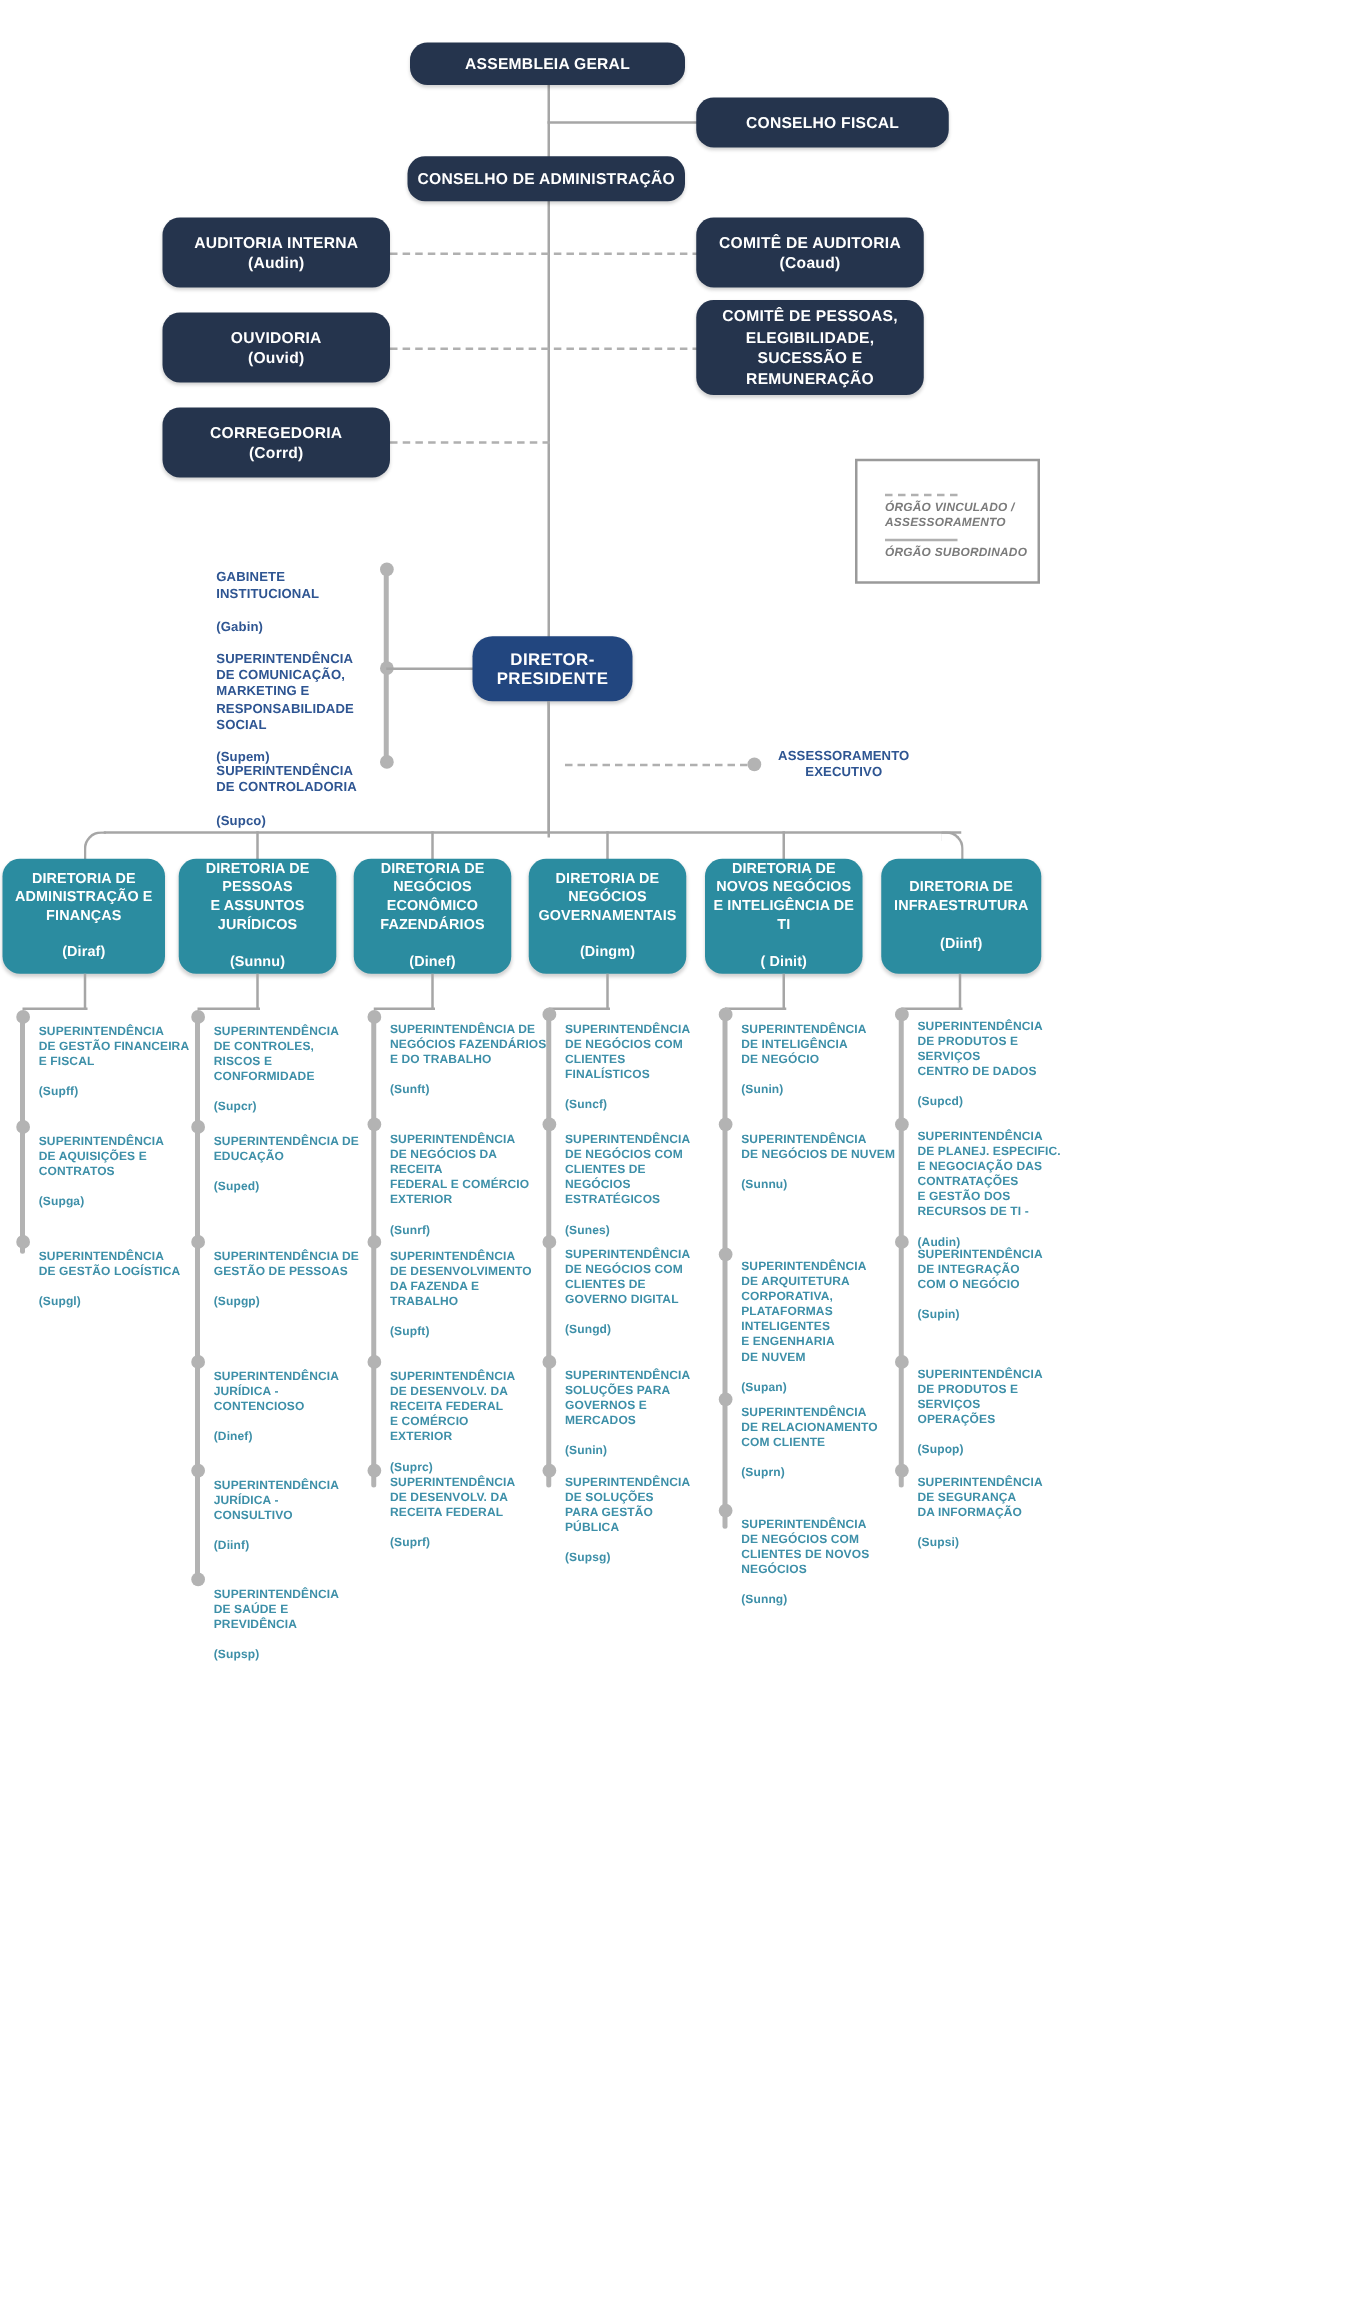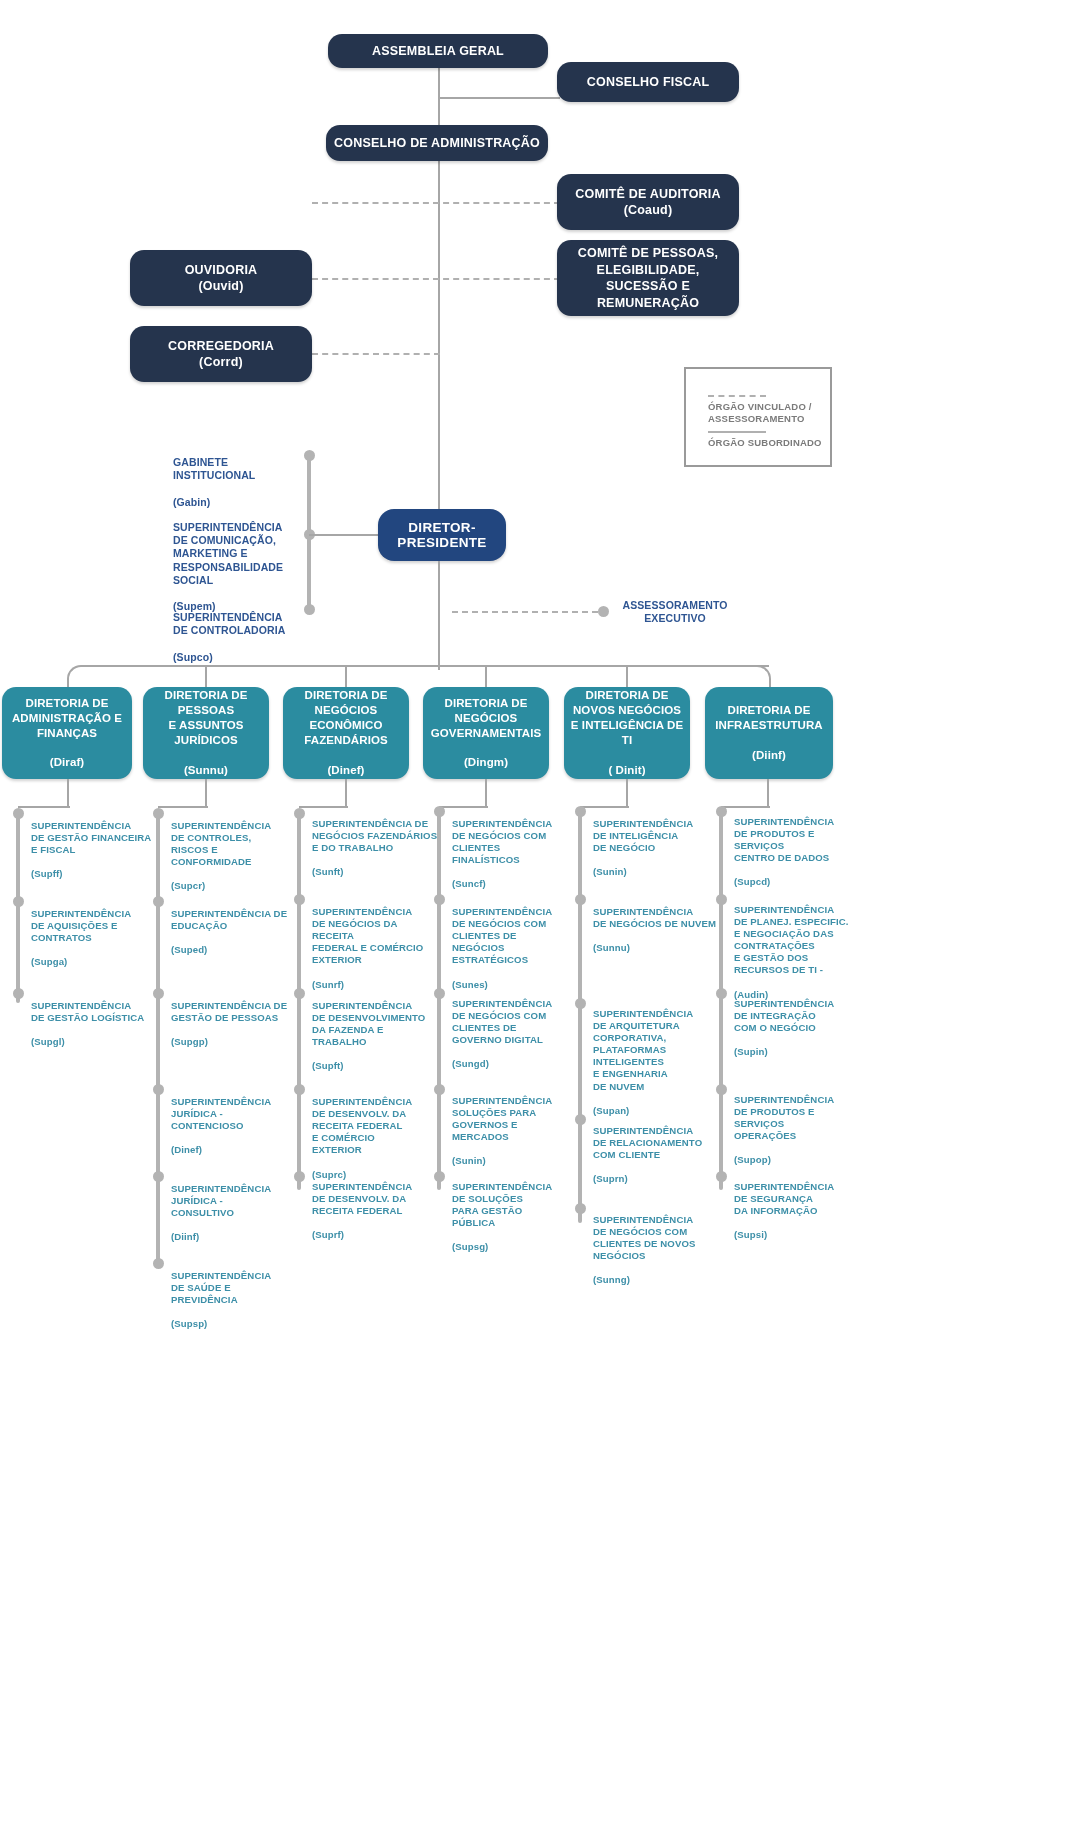--- a/index.html
+++ b/index.html
@@ -59,49 +59,55 @@
   .suplbl{
     position:absolute;color:#3d8fa8;font-weight:bold;font-size:9.6px;
     line-height:1.26;letter-spacing:.1px;text-align:left;
   }
 
   
   .legend{
     position:absolute;border:2px solid #9a9a9a;background:#fff;box-sizing:border-box;
   }
   .legend .row{position:absolute;color:#7b7b7b;font-weight:bold;font-size:9.5px;
-      line-height:1.25;letter-spacing:.2px;}
+      line-height:1.25;letter-spacing:.2px;font-style:italic;}
   .legend .swatch-dash{position:absolute;height:0;border-top:2px dashed #b0b0b0;width:58px;}
   .legend .swatch-solid{position:absolute;height:2px;background:#b0b0b0;width:58px;}
 </style>
 </head>
 <body>
 
 <div id="stage">
 
   <div class="ln vln" style="left:438px;top:67px;height:66px;"></div>
   <div class="ln hln" style="left:438px;top:97px;width:122px;"></div>
   <div class="ln vln" style="left:438px;top:160px;height:510px;"></div>
 
   <div class="dash-h" style="left:312px;top:202px;width:248px;"></div>
   <div class="dash-h" style="left:312px;top:278px;width:248px;"></div>
   <div class="dash-h" style="left:312px;top:353px;width:128px;"></div>
 
   <div class="nbox" style="left:328px;top:34px;width:220px;height:34px;">
     <span>ASSEMBLEIA GERAL</span>
   </div>
 
-  <div class="nbox" style="left:557px;top:62px;width:182px;height:40px;">
+  <div class="nbox" style="left:557px;top:78px;width:202px;height:40px;">
     <span>CONSELHO FISCAL</span>
   </div>
 
   <div class="nbox" style="left:326px;top:125px;width:222px;height:36px;">
     <span>CONSELHO DE ADMINISTRAÇÃO</span>
   </div>
 
+  <div class="nbox" style="left:130px;top:174px;width:182px;height:56px;">
+    <div>
+      <div>AUDITORIA INTERNA</div>
+      <div class="sub">(Audin)</div>
+    </div>
+  </div>
 
   <div class="nbox" style="left:130px;top:250px;width:182px;height:56px;">
     <div>
       <div>OUVIDORIA</div>
       <div class="sub">(Ouvid)</div>
     </div>
   </div>
 
   <div class="nbox" style="left:130px;top:326px;width:182px;height:56px;">
     <div>

